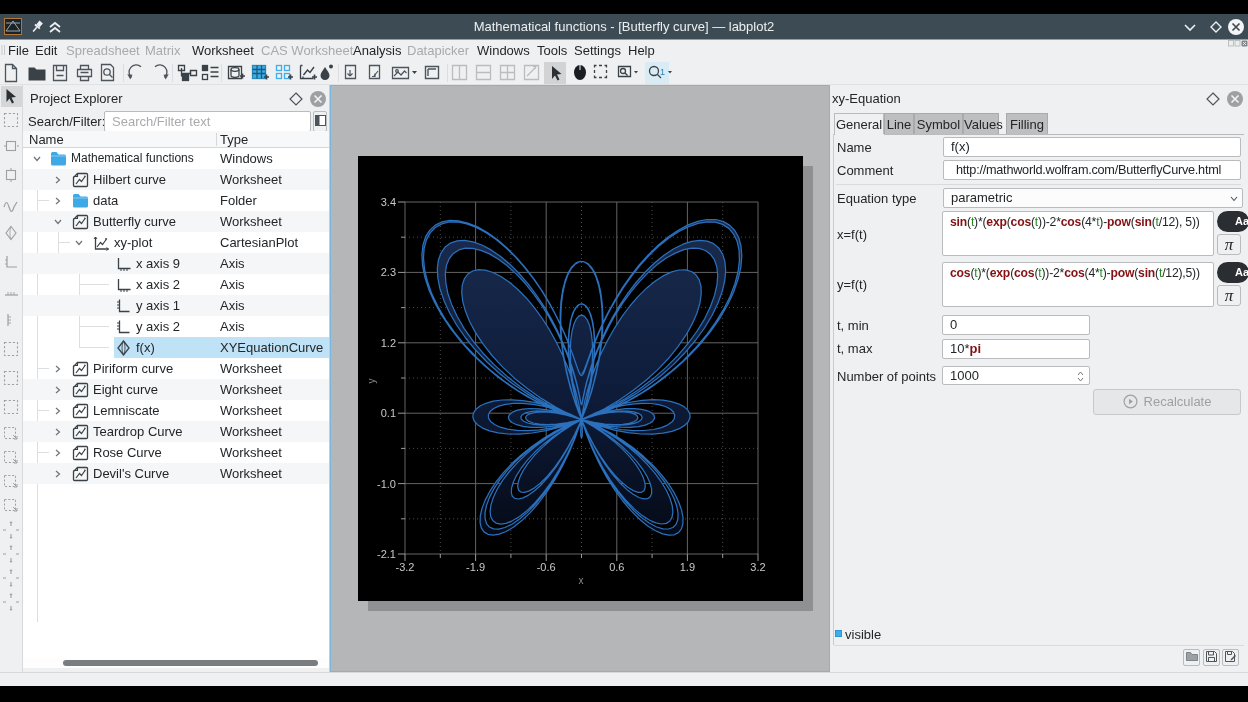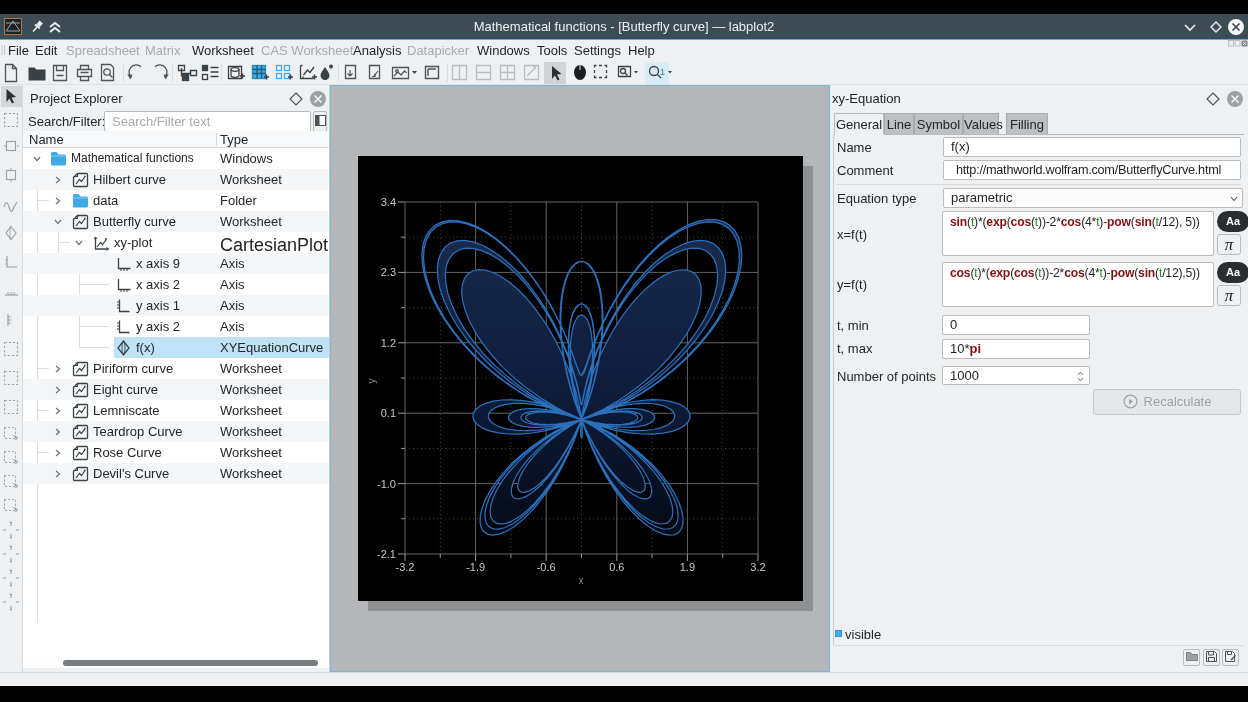--- a/index.html
+++ b/index.html
@@ -16,21 +16,21 @@
 #rpanel{left:830px;top:85px;width:418px;height:587px;background:#eff0f1}
 #strip{left:0;top:672px;width:1248px;height:14px;background:#eff0f1;border-top:1px solid #d8d9da}
 #bbar{left:0;top:686px;width:1248px;height:16px;background:#000}
 .lbl{position:absolute;font-size:13px;color:#232629}
 .inp{position:absolute;background:#fff;border:1px solid #b9bbbd;border-radius:2px;font-size:13px;color:#232629;padding-left:7px}
 .fn{color:#841113;font-weight:bold}
 .frm{font-size:12.2px;white-space:nowrap;overflow:hidden;letter-spacing:-0.2px}
 .vt{color:#1d8c1d}
 .tab{position:absolute;top:0;height:22px;font-size:13px;color:#232629;text-align:center;line-height:21px;background:#bdbfc1;border:1px solid #a8abad;border-bottom:none}
 .tab.act{background:#eff0f1;border:1px solid #b9bbbd;border-bottom:1px solid #eff0f1}
-.aab{width:32px;height:21px;background:#2a2e32;border-radius:11px;color:#fff;font-size:11px;text-align:center;line-height:21px;font-weight:bold}
+.aab{width:32px;height:21px;background:#2a2e32;border-radius:11px;color:#fff;font-size:11px;text-align:right;line-height:21px;font-weight:bold}
 .pib{width:24px;height:21px;background:#eff0f1;border:1px solid #b9bbbd;border-radius:3px;color:#232629;font-size:17px;text-align:center;line-height:19px;font-style:italic;font-family:"Liberation Serif",serif}
 .btn3{width:17px;height:17px;background:#eff0f1;border:1px solid #b9bbbd;border-radius:2px;text-align:center;line-height:14px}
 </style></head>
 <body>
 <div class="abs" id="titlebar"></div>
 <div class="abs" id="titletext" style="left:0;top:14px">Mathematical functions - [Butterfly curve] — labplot2</div>
 <svg class="abs" style="left:4px;top:18px" width="66" height="18" viewBox="0 0 66 18">
   <rect x="0.5" y="0.5" width="17" height="16" fill="#1b2327" stroke="#b1763a"></rect>
   <path d="M2 13 L9 3 L16 13 Z M2 5 L16 5" fill="none" stroke="#9aa7ad" stroke-width="1"></path>
   <g transform="translate(33,9) rotate(40)">
@@ -278,21 +278,21 @@
 <svg style="position:absolute;left:52px;top:92px" width="8" height="6" viewBox="0 0 8 6">
       <path d="M1 1 l3 3.5 3-3.5" fill="none" stroke="#6e7478" stroke-width="1.2"></path>
     </svg>
 <svg style="position:absolute;left:70px;top:87px" width="17" height="16" viewBox="0 0 17 16">
       <path d="M2.5 2 v12 h13" fill="none" stroke="#3a4248" stroke-width="1.3"></path>
       <path d="M2.5 2 l-1.5 2 M2.5 2 l1.5 2 M15.5 14 l-2 -1.5 M15.5 14 l-2 1.5" fill="none" stroke="#3a4248" stroke-width="1"></path>
       <path d="M4 12 l3.5-4.5 2 2 4-5.5" fill="none" stroke="#3a4248" stroke-width="1.2"></path>
       <path d="M12 3 l2.3 0.5 -1.3 1.9 Z" fill="#3a4248"></path>
     </svg>
 <div style="position:absolute;left:91px;top:87px;font-size:13px;color:#232629;white-space:nowrap">xy-plot</div>
-<div style="position:absolute;left:197px;top:87px;font-size:18px;color:#232629;white-space:nowrap">CartesianPlot</div>
+<div style="position:absolute;left:197px;top:87px;font-size:13px;color:#232629;white-space:nowrap">CartesianPlot</div>
 <div style="position:absolute;left:0;top:105px;width:306px;height:21px;background:#f5f6f7"></div>
 <svg style="position:absolute;left:92px;top:108px" width="17" height="16" viewBox="0 0 17 16">
       <path d="M3.5 2 v10.5 h12" fill="none" stroke="#3a4248" stroke-width="1.3"></path>
       <path d="M6 12.5 v2.5 M9 12.5 v2.5 M12 12.5 v2.5" stroke="#3a4248" stroke-width="1"></path>
     </svg>
 <div style="position:absolute;left:113px;top:108px;font-size:13px;color:#232629;white-space:nowrap">x axis 9</div>
 <div style="position:absolute;left:197px;top:108px;font-size:13px;color:#232629;white-space:nowrap">Axis</div>
 <svg style="position:absolute;left:92px;top:129px" width="17" height="16" viewBox="0 0 17 16">
       <path d="M3.5 2 v10.5 h12" fill="none" stroke="#3a4248" stroke-width="1.3"></path>
       <path d="M6 12.5 v2.5 M9 12.5 v2.5 M12 12.5 v2.5" stroke="#3a4248" stroke-width="1"></path>

